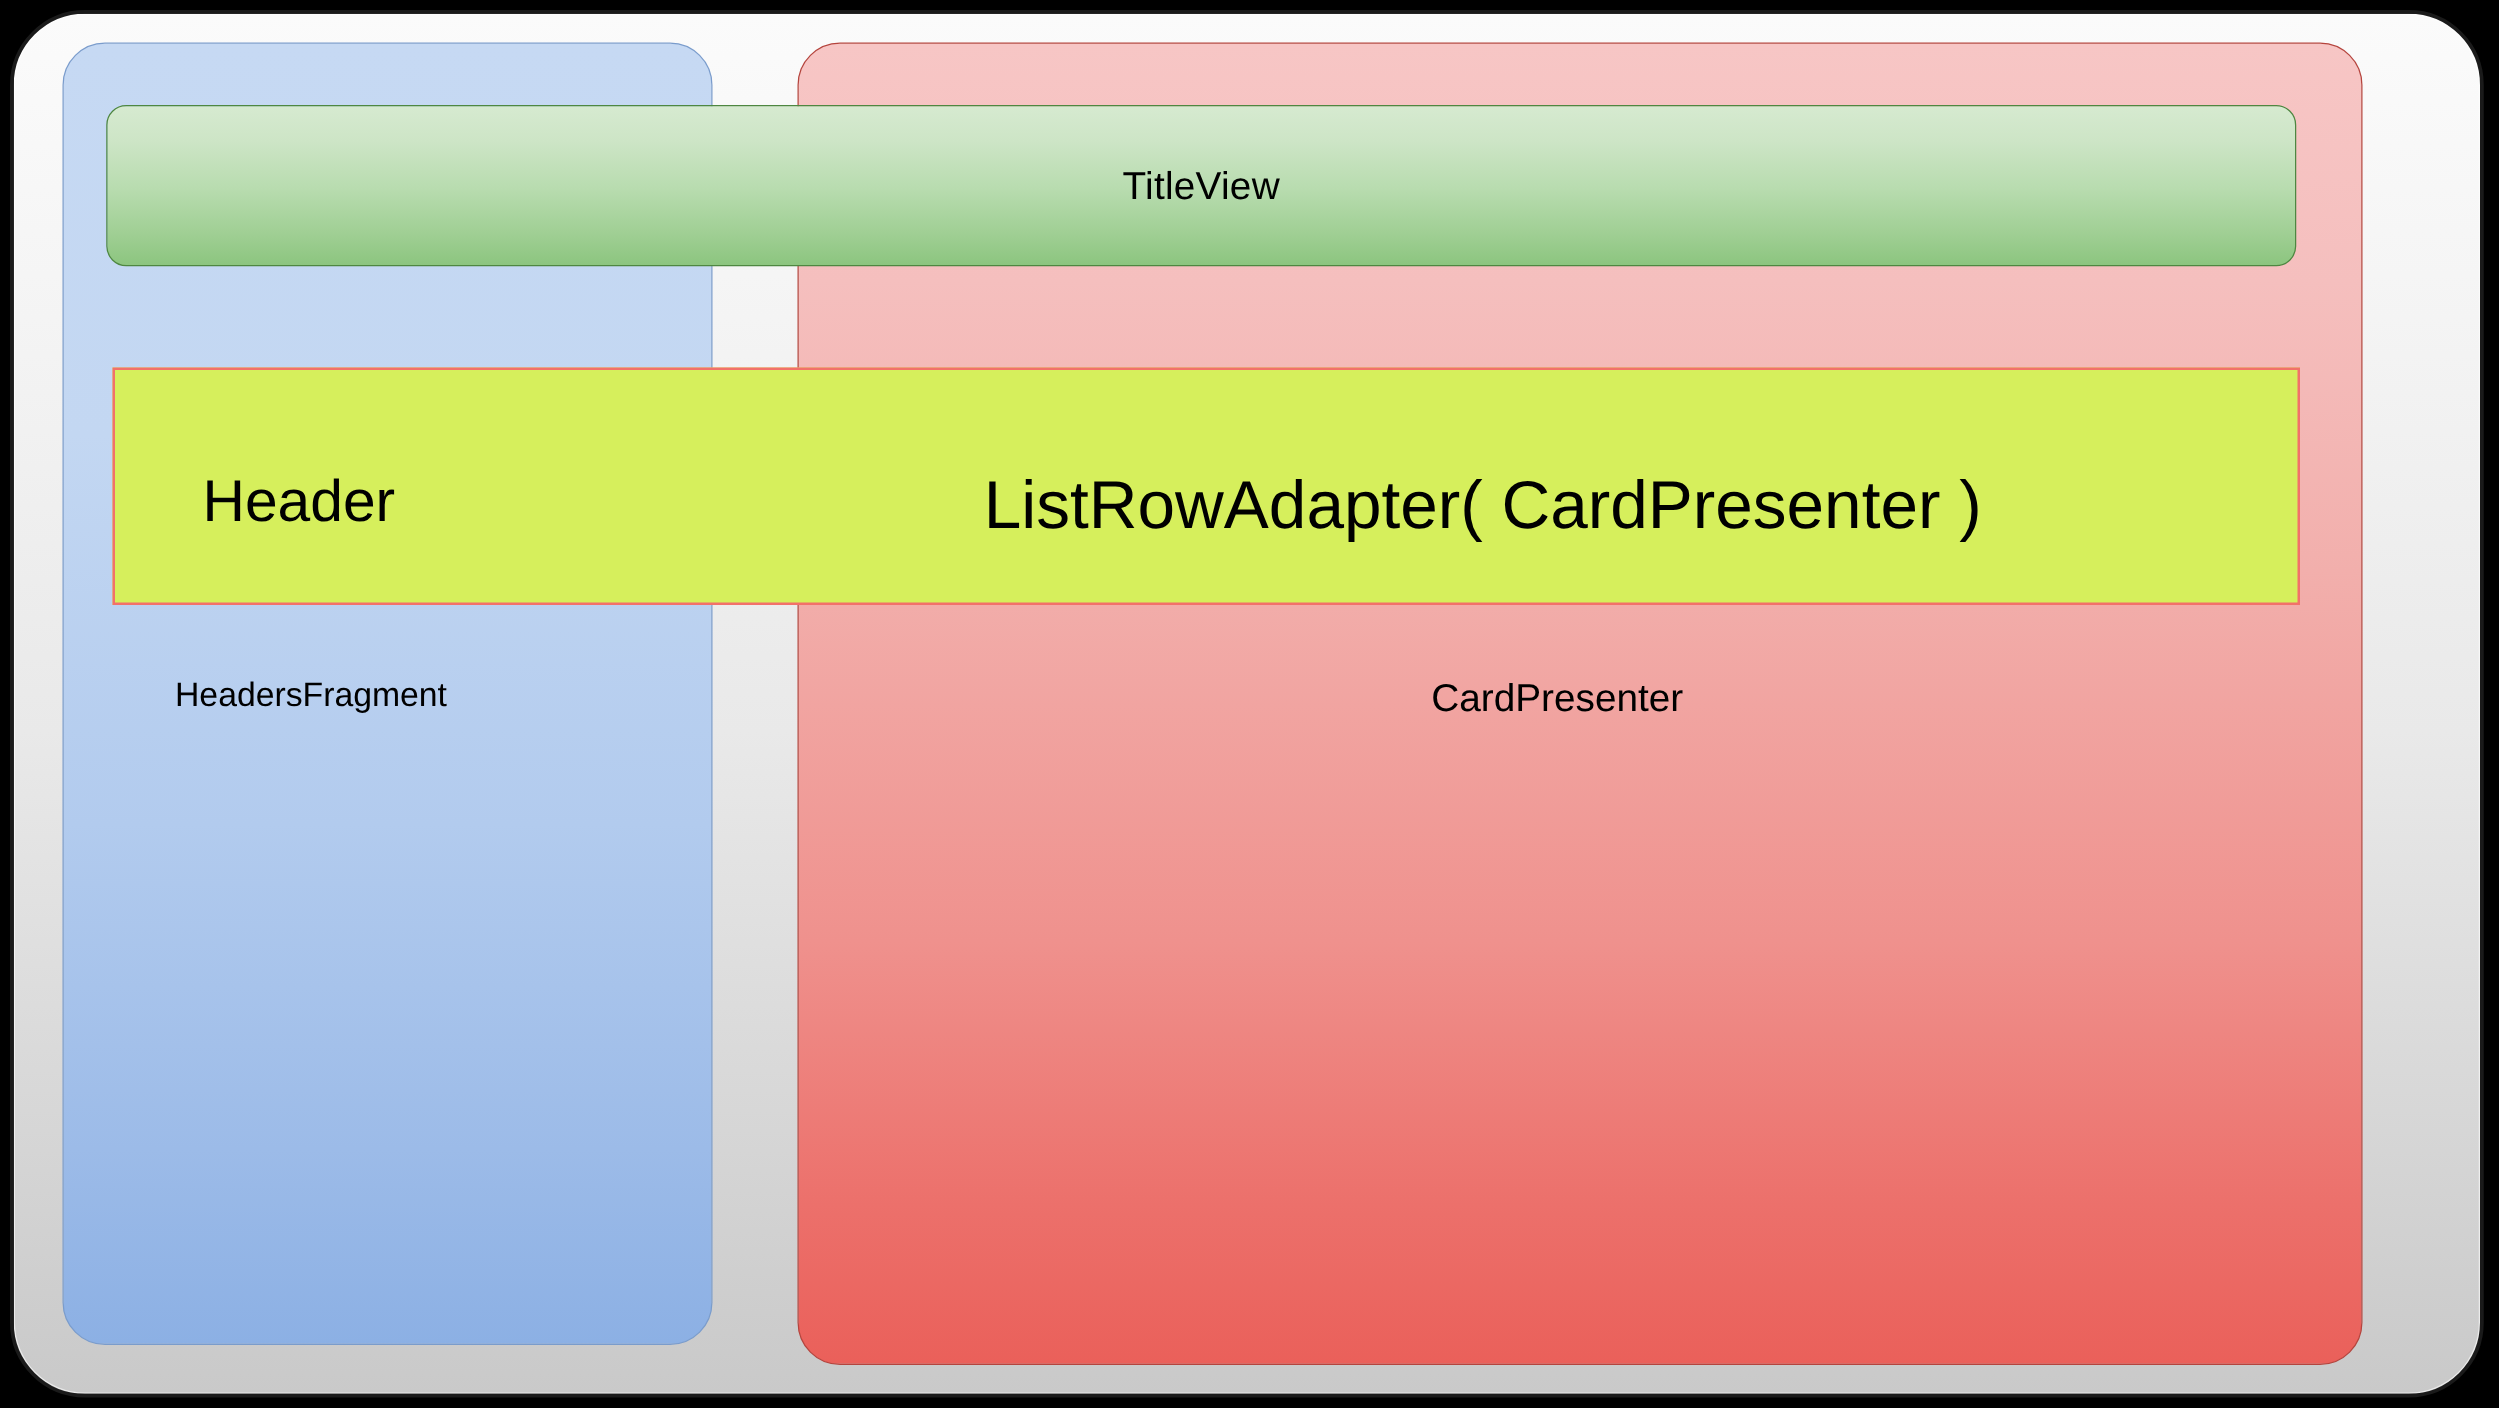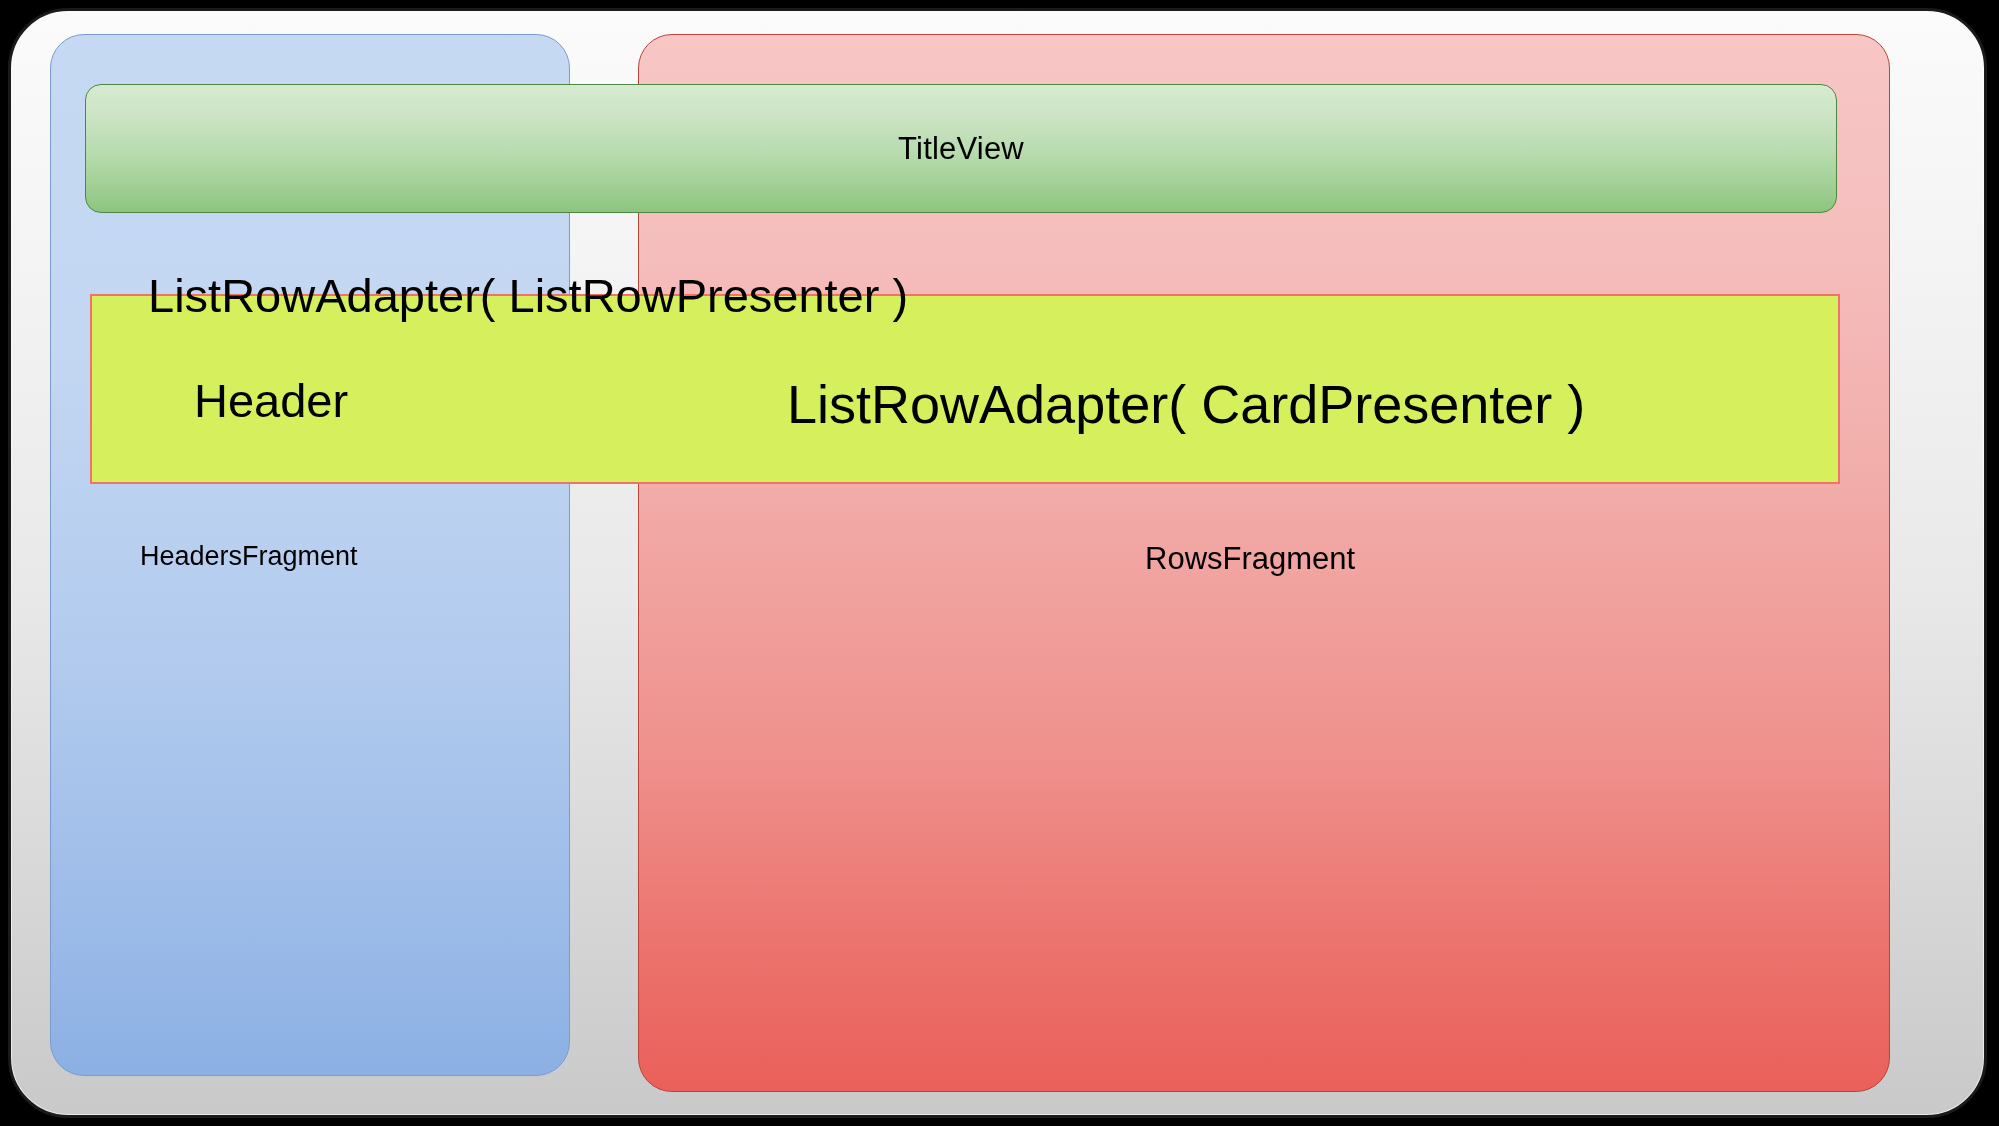--- a/index.html
+++ b/index.html
@@ -128,21 +128,21 @@
     white-space: nowrap;
     font-family: "Liberation Sans", sans-serif;
   }
   .lbl-listrowadapter-presenter {
     left: 148px;
     top: 272px;
     font-size: 47px;
     line-height: 1;
   }
   .lbl-header {
-    left: 194px;
+    left: 162px;
     top: 377px;
     font-size: 47px;
     line-height: 1;
   }
   .lbl-listrowadapter-card {
     left: 787px;
     top: 377px;
     font-size: 54px;
     line-height: 1;
   }
@@ -169,23 +169,22 @@
   <div class="panel-headers"></div>
 
   <div class="panel-rows"></div>
 
   <div class="title-view">
     <span class="title-view-label">TitleView</span>
   </div>
 
   <div class="row-box"></div>
 
-  <span class="lbl lbl-listrowadapter-presenter">ListRowAdapter( ListRowPresenter )</span>
 
   <span class="lbl lbl-header">Header</span>
 
   <span class="lbl lbl-listrowadapter-card">ListRowAdapter( CardPresenter )</span>
 
   <span class="lbl lbl-headersfragment">HeadersFragment</span>
 
-  <span class="lbl lbl-rowsfragment">RowsFragment</span>
+  <span class="lbl lbl-rowsfragment">CardPresenter</span>
 
 </div>
 
 </body></html>

